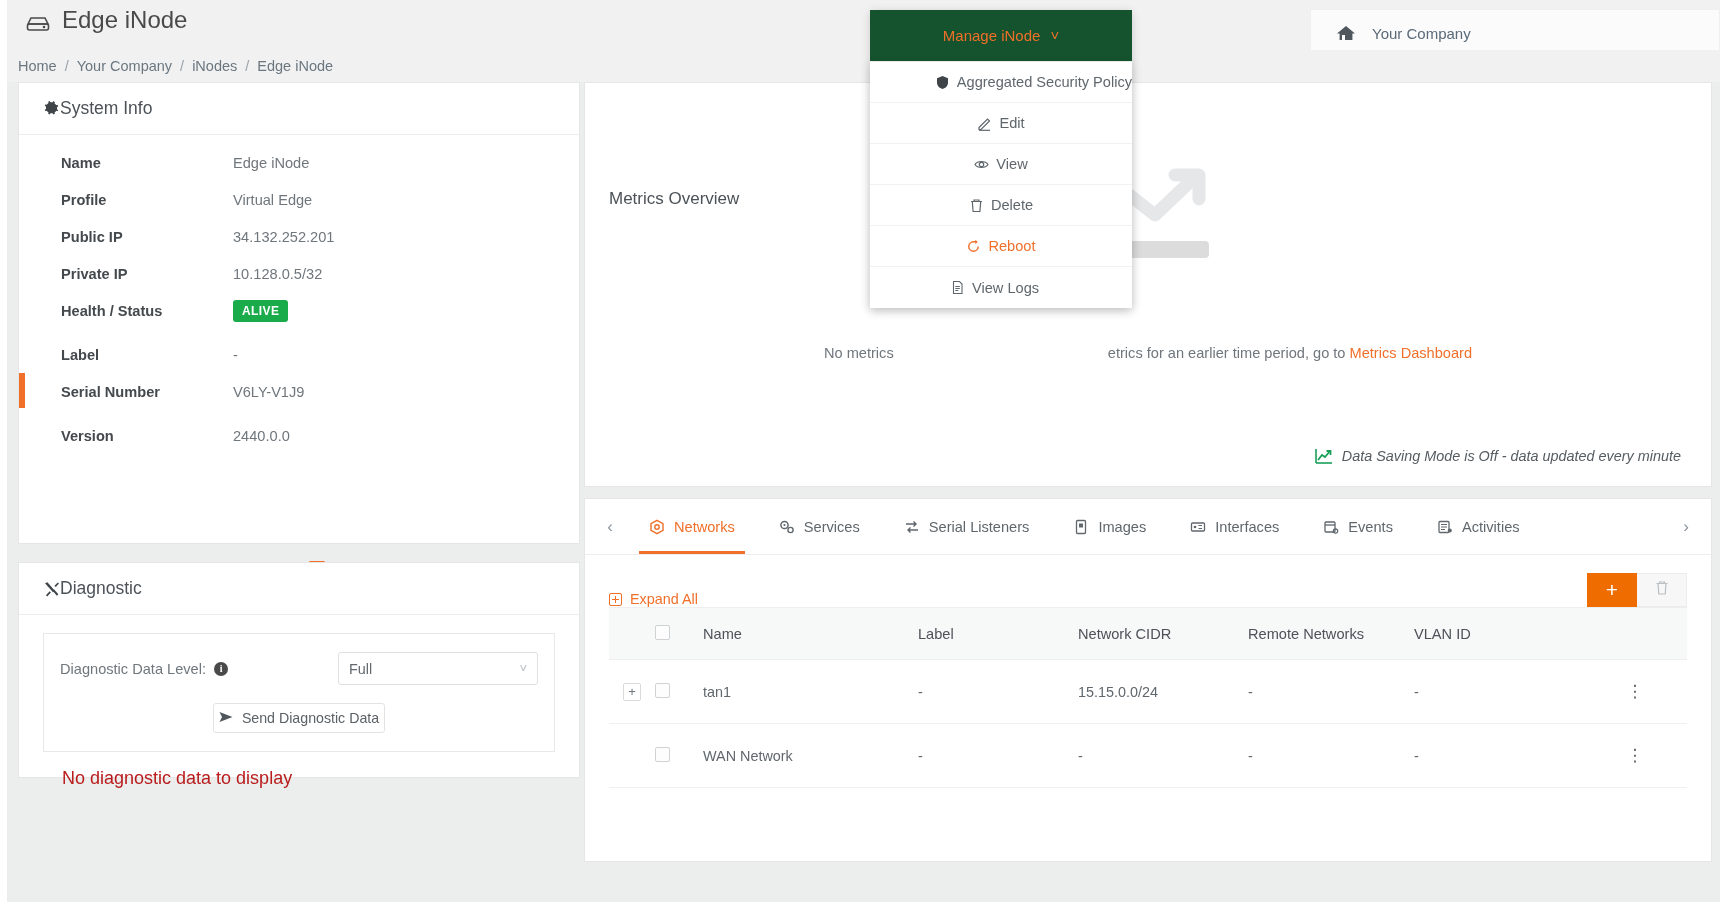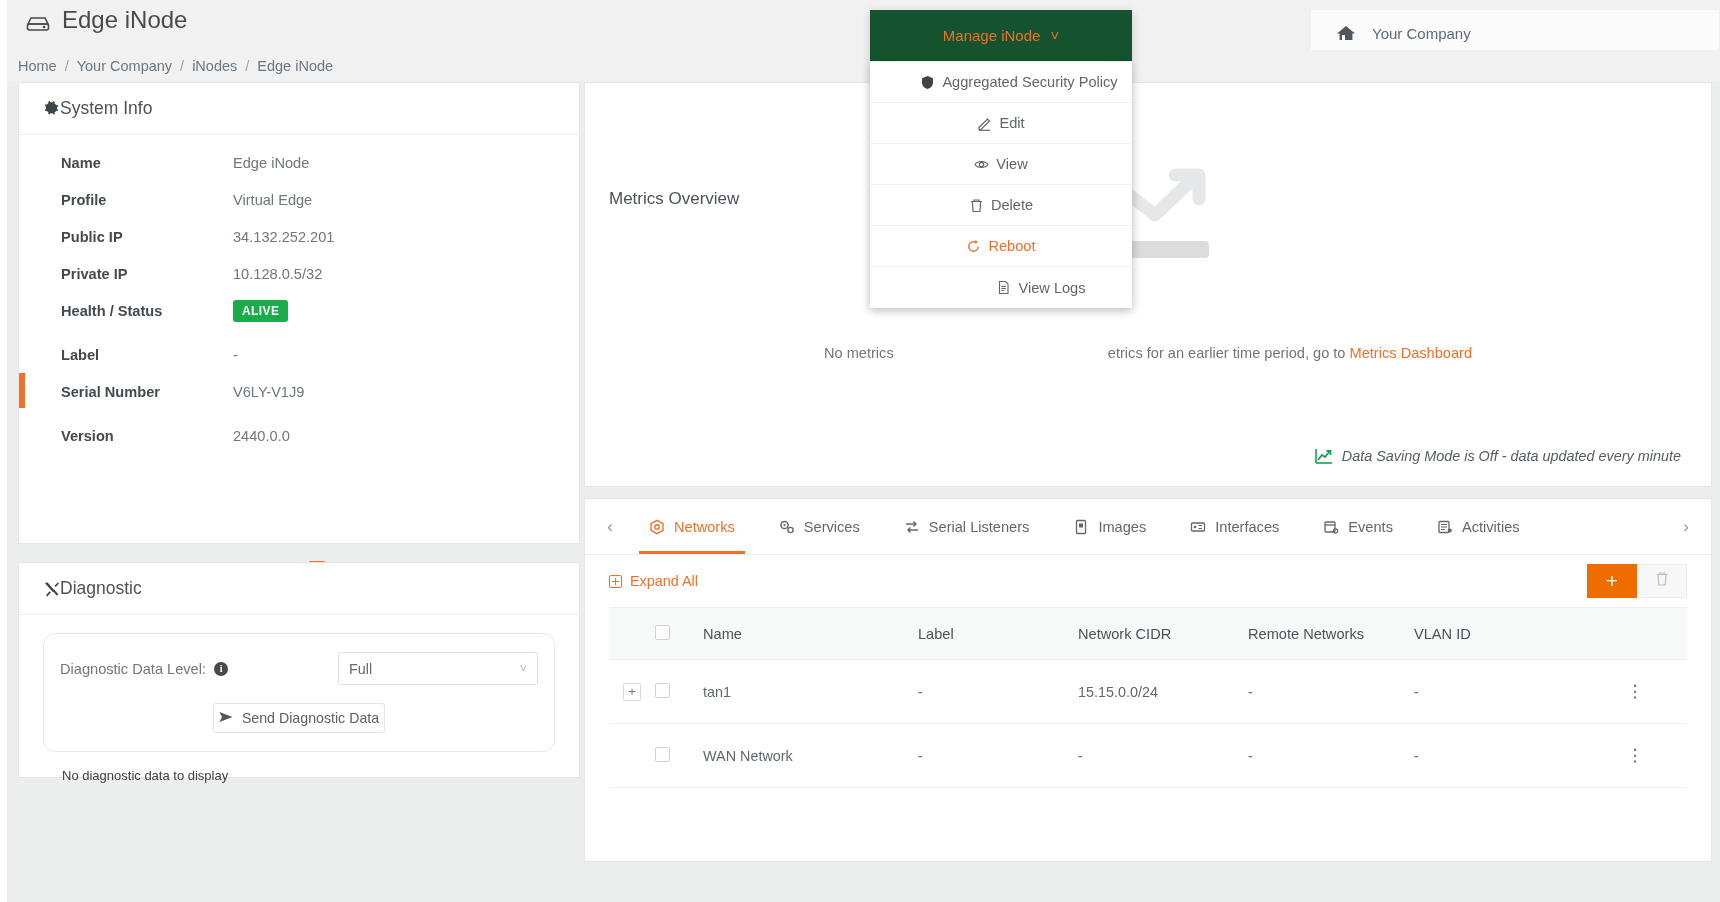--- a/index.html
+++ b/index.html
@@ -67,41 +67,41 @@
     border-right: 8px solid transparent; border-top: 11px solid #f0702a;
   }
   .orange-tab {
     position: absolute; left: 0; top: 290px; width: 6px; height: 35px;
     background: #f0702a;
   }
 
   
   #diag { position: absolute; left: 18px; top: 562px; width: 562px; height: 216px; }
   .diag-body { position: absolute; left: 24px; top: 70px; width: 512px; }
-  .diag-box { border: 1px solid #e8e8e8; border-radius: 12px; padding: 18px 16px 18px 16px; }
+  .diag-box { border: 1px solid #e8e8e8; border-radius: 0; padding: 18px 16px 18px 16px; }
   .diag-line { display: flex; align-items: center; }
   .diag-label { font-size: 14.6px; color: #6f767c; display: flex; align-items: center; gap: 8px; }
   .info-dot {
     width: 14px; height: 14px; border-radius: 50%; background: #4a4a4a;
     color: #fff; font-size: 10px; font-weight: bold; line-height: 14px;
     text-align: center; font-family: "Liberation Serif", serif;
   }
   .select-box {
     margin-left: auto; width: 200px; height: 33px; border: 1px solid #e0e0e0;
     border-radius: 3px; display: flex; align-items: center; padding: 0 10px;
     font-size: 14.4px; color: #63696e; background: #fff;
   }
   .chev { margin-left: auto; color: #b9bec2; font-size: 13px; }
   .send-btn {
     margin: 18px auto 0 auto; display: flex; align-items: center; gap: 9px;
     width: 172px; height: 30px; border: 1px solid #e3e3e3; border-radius: 3px;
     justify-content: center; font-size: 14.2px; color: #5c6166; background: #fff;
     cursor: pointer;
   }
-  .nodiag { margin-top: 16px; font-size: 13px; color: #404040; padding-left: 19px; }
+  .nodiag { margin-top: 16px; font-size: 18px; color: #b91c1c; padding-left: 19px; }
 
   
   #metrics { position: absolute; left: 584px; top: 82px; width: 1128px; height: 405px; }
   .metrics-title {
     position: absolute; left: 24px; top: 106px; font-size: 17px; color: #4c5258;
   }
   .metrics-empty-art {
     position: absolute; left: 490px; top: 80px; width: 170px; height: 120px; opacity: .85;
   }
   .metrics-msg {
@@ -129,21 +129,21 @@
     padding: 12px 22px; font-size: 14.6px; color: #5f676d; cursor: pointer;
     position: relative; white-space: nowrap;
   }
   .tab.active { color: #f0702a; }
   .tab.active::after {
     content: ""; position: absolute; left: 12px; right: 12px; bottom: 0;
     height: 3px; background: #f0702a;
   }
   .tab .ticon { width: 16px; height: 16px; display: inline-block; }
 
-  .tools-row { height: 52px; display: flex; align-items: center; padding: 0 24px; gap: 12px; }
+  .tools-row { height: 52px; display: flex; align-items: flex-end; padding: 0 24px; gap: 12px; }
   .expand-all {
     display: flex; align-items: center; gap: 8px; color: #f0702a;
     font-size: 14.4px; cursor: pointer;
   }
   .plus-sq {
     width: 13px; height: 13px; border: 1.3px solid #f0702a; border-radius: 2px;
     position: relative;
   }
   .plus-sq::before, .plus-sq::after {
     content: ""; position: absolute; background: #f0702a;
@@ -203,22 +203,22 @@
   }
   .menu-body { background: #fff; box-shadow: 0 3px 10px rgba(0,0,0,.13); }
   .menu-item {
     height: 41px; display: flex; align-items: center; justify-content: center;
     gap: 7px; font-size: 14.6px; color: #5f676d;
     border-bottom: 1px solid #f1f1f1; cursor: pointer;
   }
   .menu-item:last-child { border-bottom: none; }
   .menu-item.danger { color: #f0702a; }
   .menu-item .mi { width: 15px; height: 15px; display: inline-block; }
-  .mi-viewlogs { justify-content: center; padding-left: 52px; margin-left: 28px; }
-  .mi-asp { justify-content: center; padding-left: 36px; }
+  .mi-viewlogs { justify-content: flex-start; padding-left: 52px; margin-left: 28px; }
+  .mi-asp { justify-content: flex-end; padding-left: 36px; }
   .left-border { position: absolute; left: 0; top: 0; width: 7px; height: 902px; background: #fff; }
 </style>
 </head>
 <body>
 
 <div id="root">
 
   <div class="page-header">
     <div class="page-title">
       <span class="hdd-icon">

